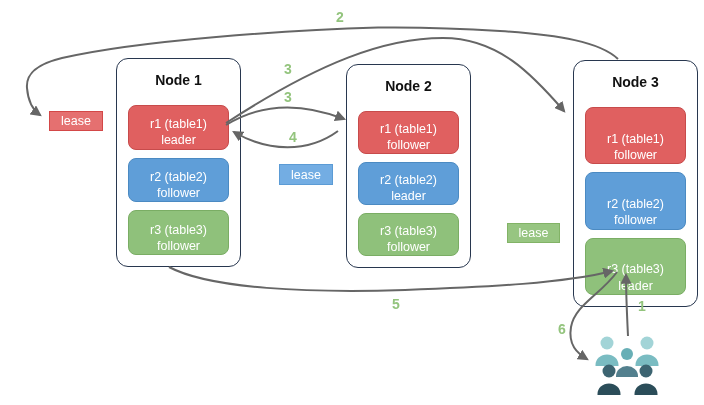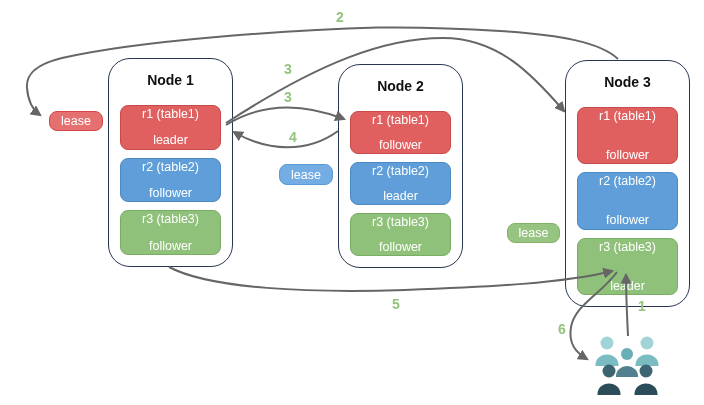--- a/index.html
+++ b/index.html
@@ -4,41 +4,42 @@
 <style>
   html,body{margin:0;padding:0;background:#ffffff;}
   #canvas{
     position:relative;width:704px;height:405px;background:#ffffff;overflow:hidden;
     font-family:"Liberation Sans", sans-serif;
   }
   
   .node{
     position:absolute;background:#ffffff;
     border:1.6px solid var(--node-stroke,#28374f);
-    border-radius:22px;box-sizing:border-box;
+    border-radius:12px;box-sizing:border-box;
     display:flex;flex-direction:column;
     padding:10px 11px 11px 11px;
+    margin-left:8px;
   }
   .node-title{
     text-align:center;font-weight:bold;font-size:14px;color:#111111;
     height:22px;line-height:22px;flex:0 0 auto;margin-bottom:6px;
   }
   .replica{
     flex:1 1 auto;border-radius:8px;border:1px solid;
-    display:flex;flex-direction:column;align-items:center;justify-content:space-between;
+    display:flex;flex-direction:column;align-items:center;justify-content:flex-end;
     color:#ffffff;font-size:12.5px;line-height:1.3;text-align:center;
     margin-top:8px;box-sizing:border-box;
   }
   .replica:first-of-type{margin-top:0;}
   .replica.red{background:var(--red-fill,#e06060);border-color:var(--red-stroke,#c74b4b);}
   .replica.blue{background:var(--blue-fill,#5f9ed8);border-color:var(--blue-stroke,#4b8ac2);}
   .replica.green{background:var(--green-fill,#8fc17b);border-color:var(--green-stroke,#7aad64);}
   
   .lease{
-    position:absolute;box-sizing:border-box;border-radius:8px;border:1px solid;
+    position:absolute;box-sizing:border-box;border-radius:0;border:1px solid;
     color:#ffffff;font-size:12.5px;display:flex;align-items:center;justify-content:center;
   }
   .lease.red{background:var(--lease-red-fill,#e57070);border-color:var(--lease-red-stroke,#d34747);}
   .lease.blue{background:var(--lease-blue-fill,#73ade3);border-color:var(--lease-blue-stroke,#5b9bd5);}
   .lease.green{background:var(--lease-green-fill,#97c581);border-color:var(--lease-green-stroke,#82b366);}
   
   .step{
     position:absolute;transform:translate(-50%,-50%);
     color:var(--step-label,#93c47d);font-weight:bold;font-size:14px;
   }

